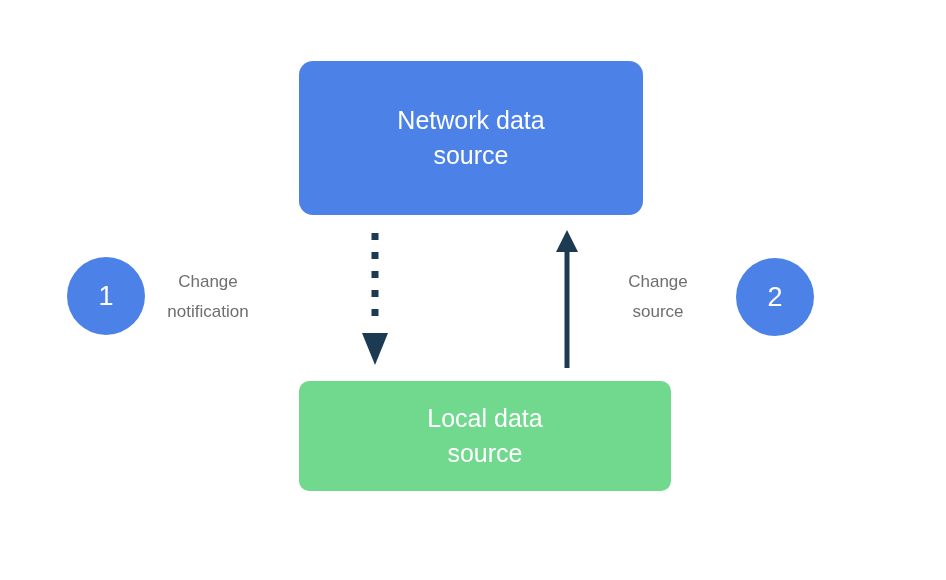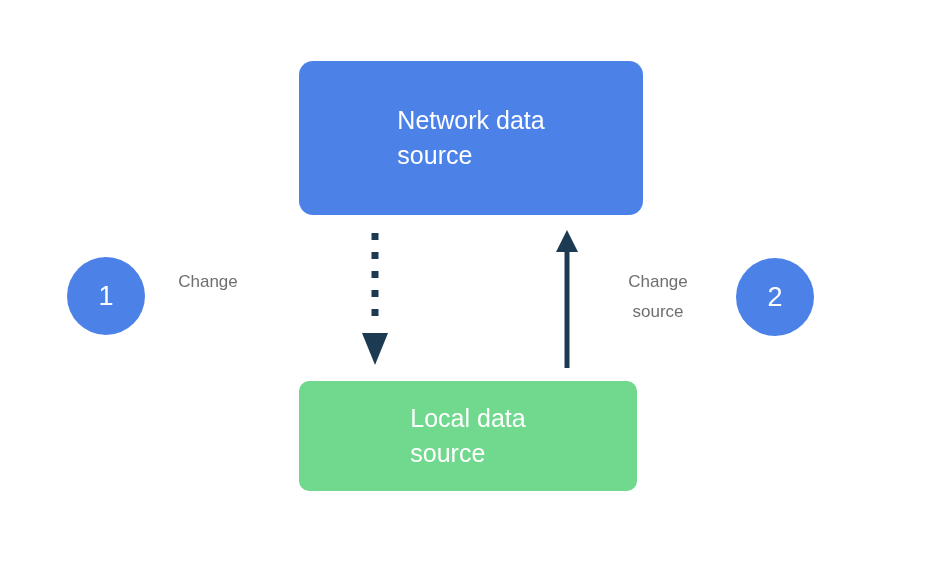--- a/index.html
+++ b/index.html
@@ -23,34 +23,34 @@
     height: 580px;
   }
   .box {
     position: absolute;
     display: flex;
     align-items: center;
     justify-content: center;
     color: #ffffff;
     font-size: 25px;
     line-height: 35px;
-    text-align: left;
+    text-align: center;
   }
   .box-network {
     left: 299px;
     top: 61px;
     width: 344px;
     height: 154px;
     background: #4C82E8;
     border-radius: 14px;
   }
   .box-local {
     left: 299px;
     top: 381px;
-    width: 338px;
+    width: 372px;
     height: 110px;
     background: #70D98E;
     border-radius: 10px;
   }
   .box-text span { display: block; }
   .badge {
     position: absolute;
     width: 78px;
     height: 78px;
     border-radius: 50%;
@@ -104,20 +104,21 @@
       <span>source</span>
     </div>
   </div>
 
   <div class="badge badge-1">
     <span>1</span>
   </div>
 
   <div class="flow-label label-1">
     <span>Change</span>
+    <span>notification</span>
   </div>
 
   <div class="flow-label label-2">
     <span>Change</span>
     <span>source</span>
   </div>
 
   <div class="badge badge-2">
     <span>2</span>
   </div>

